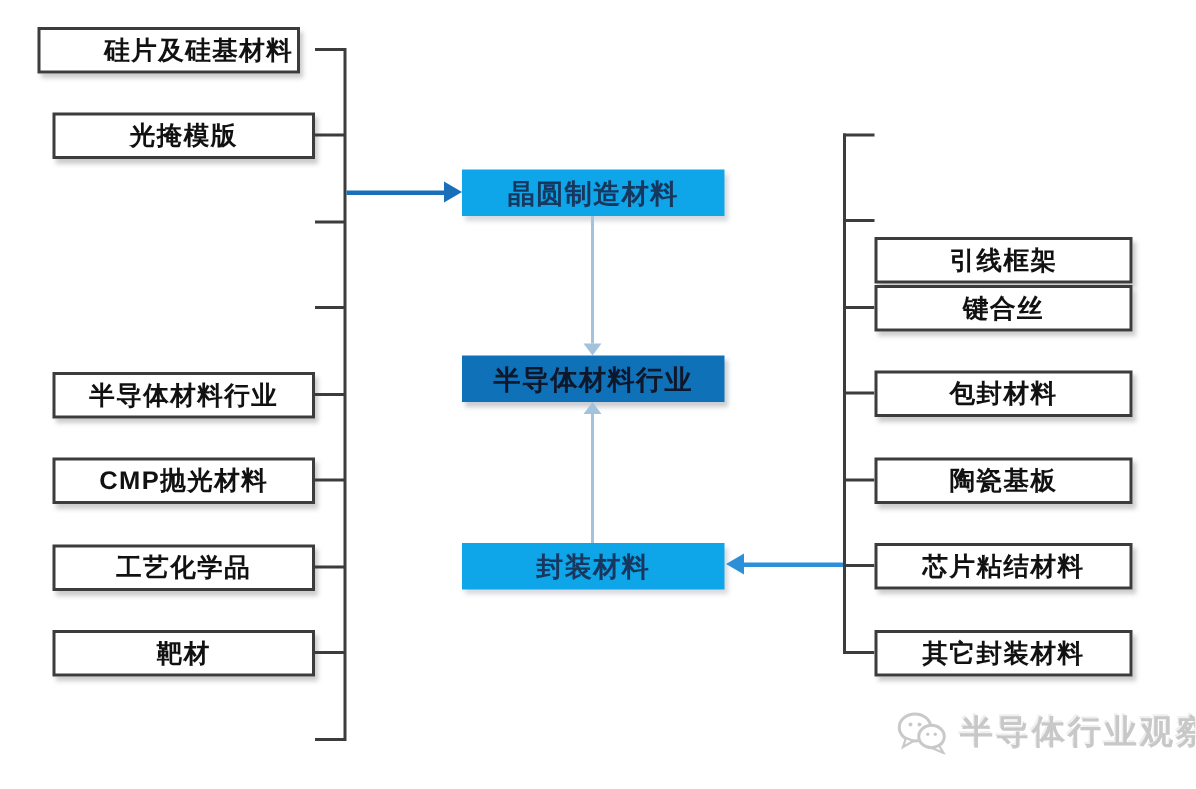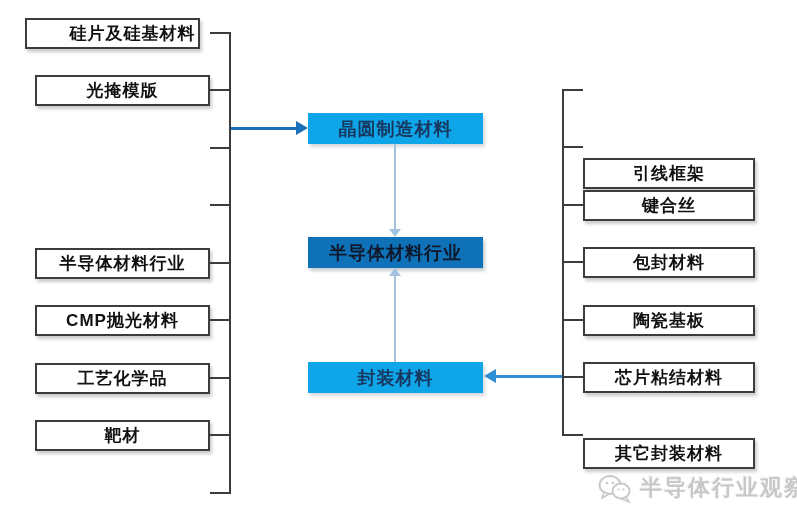--- a/index.html
+++ b/index.html
@@ -107,21 +107,21 @@
   <div class="stub" style="left:562px;top:319px;width:21px;"></div>
   <div class="stub" style="left:562px;top:376px;width:21px;"></div>
   <div class="stub" style="left:562px;top:434px;width:21px;"></div>
   <div class="vline" style="left:562px;top:89px;height:347px;"></div>
 
   <div class="node white-box right-box" style="left:583px;top:132px;margin-top:26px;">引线框架</div>
   <div class="node white-box right-box" style="left:583px;top:190px;">键合丝</div>
   <div class="node white-box right-box" style="left:583px;top:247px;">包封材料</div>
   <div class="node white-box right-box" style="left:583px;top:305px;">陶瓷基板</div>
   <div class="node white-box right-box" style="left:583px;top:362px;">芯片粘结材料</div>
-  <div class="node white-box right-box" style="left:583px;top:420px;margin-top:18px;">其它封装材料</div>
+  <div class="node white-box right-box" style="left:583px;top:420px;">其它封装材料</div>
 
   <div class="watermark">
     <svg class="wm-icon" viewBox="0 0 34 30">
       <ellipse cx="12" cy="12" rx="10.5" ry="9" fill="#ffffff" stroke="#c9c9c9" stroke-width="2"></ellipse>
       <polygon points="6,19 4,25 11,21" fill="#ffffff" stroke="#c9c9c9" stroke-width="1.5"></polygon>
       <ellipse cx="23" cy="18" rx="8.5" ry="7.5" fill="#ffffff" stroke="#c9c9c9" stroke-width="2"></ellipse>
       <polygon points="28,24 31,29 24,26" fill="#ffffff" stroke="#c9c9c9" stroke-width="1.5"></polygon>
       <circle cx="9" cy="10" r="1.3" fill="#c9c9c9"></circle>
       <circle cx="15" cy="10" r="1.3" fill="#c9c9c9"></circle>
       <circle cx="20.5" cy="16.5" r="1.1" fill="#c9c9c9"></circle>

